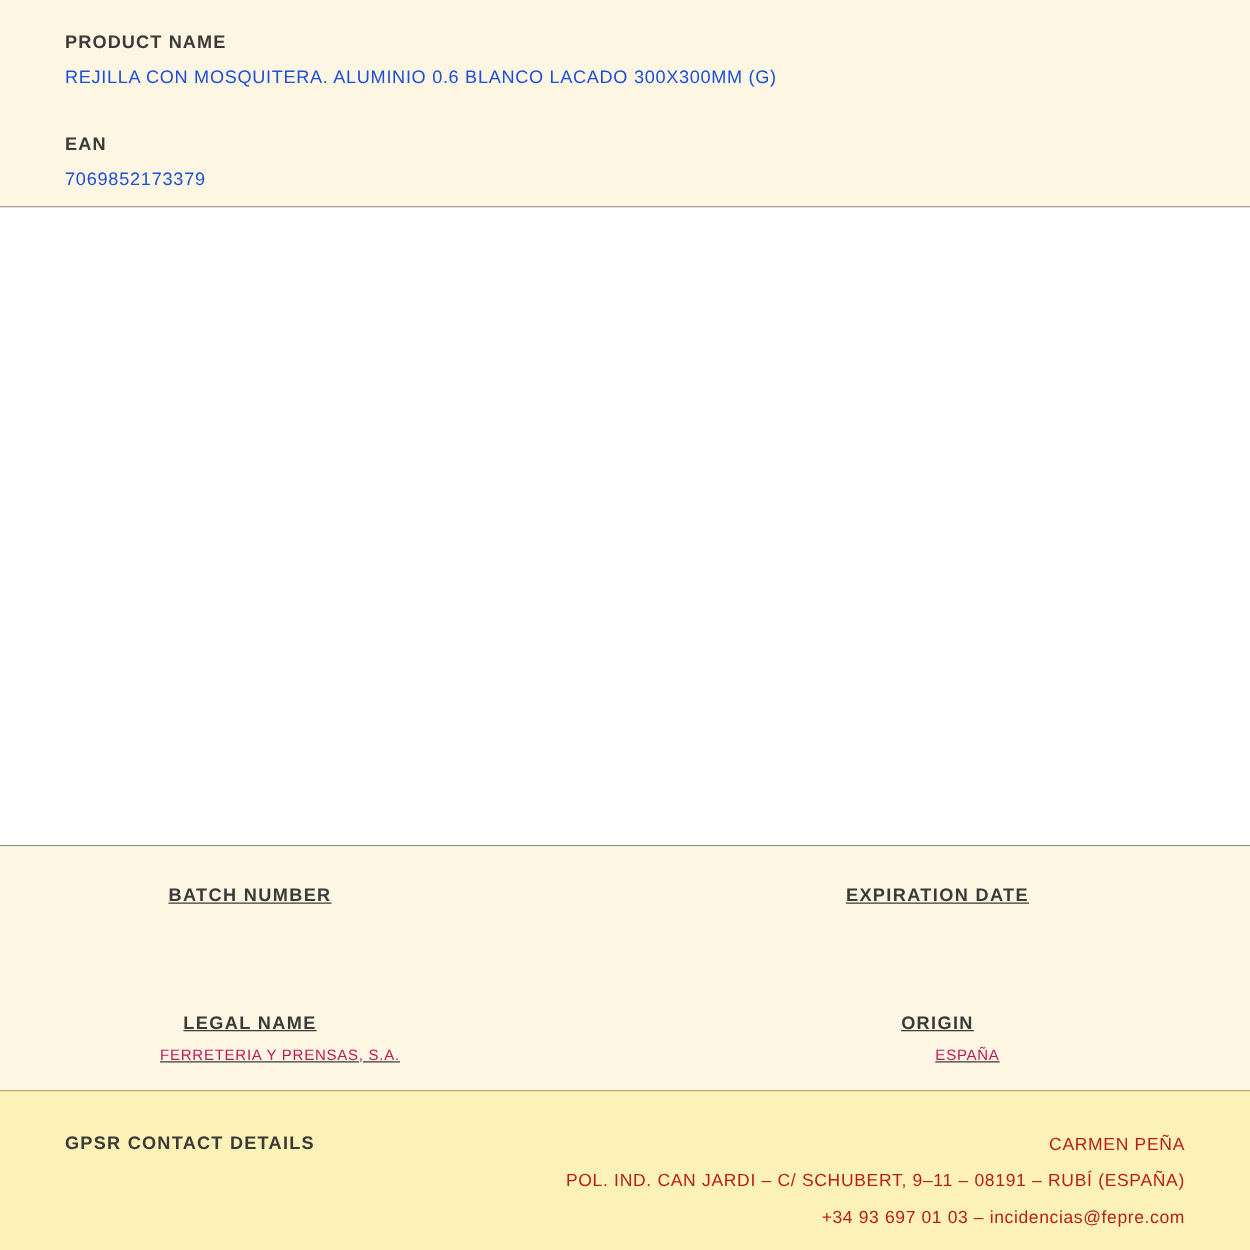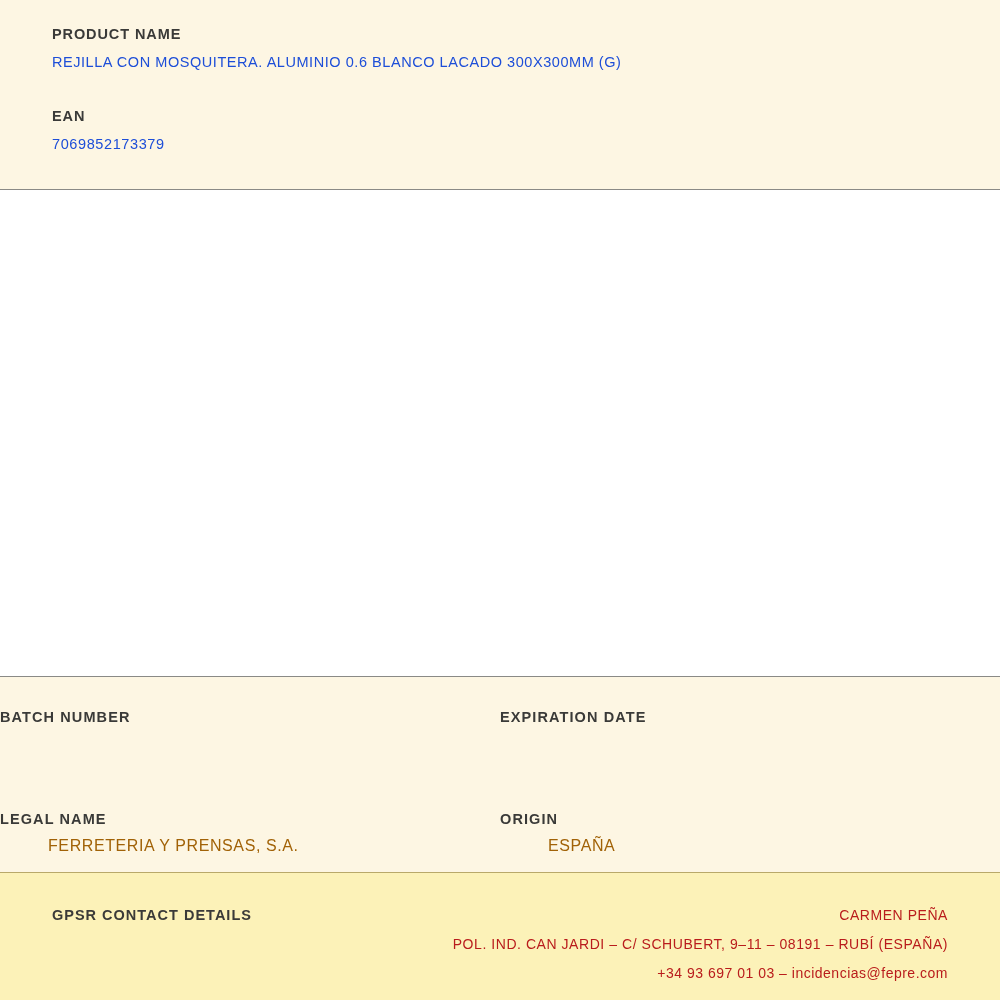--- a/index.html
+++ b/index.html
@@ -22,21 +22,21 @@
     display: flex;
     flex-direction: column;
   }
 
   
   .top-block {
     background: #fdf6e3;
     padding: 26px 52px 22px 52px;
     box-sizing: border-box;
     border-bottom: 1px solid #8a8a86;
-    height: 190px;
+    height: 166px;
   }
 
   .field-label {
     font-size: 14.5px;
     font-weight: bold;
     letter-spacing: 0.9px;
     color: #3a3a38;
     text-transform: uppercase;
     margin: 0 0 12px 0;
   }
@@ -74,42 +74,44 @@
     position: relative;
   }
 
   .lower-row {
     display: flex;
     width: 100%;
   }
 
   .lower-col {
     width: 50%;
-    box-sizing: border-box;
+    text-align: center;
+    box-sizing: border-box;
+    text-decoration: underline;
   }
 
   .lower-col.left {
     padding-right: 100px;
   }
   .lower-col.right {
     padding-right: 0px;
   }
 
   .lb-label {
     font-size: 14.5px;
     font-weight: bold;
     letter-spacing: 1.1px;
     color: #3a3a38;
     text-transform: uppercase;
   }
 
   .lb-value {
-    font-size: 16px;
+    font-size: 12px;
     letter-spacing: 0.6px;
-    color: #a16207;
+    color: #be185d;
     text-transform: uppercase;
     margin-top: 10px;
     min-height: 18px;
     padding-left: 48px;
   }
 
   .row1 {
     padding-top: 32px;
   }
   .row2 {

